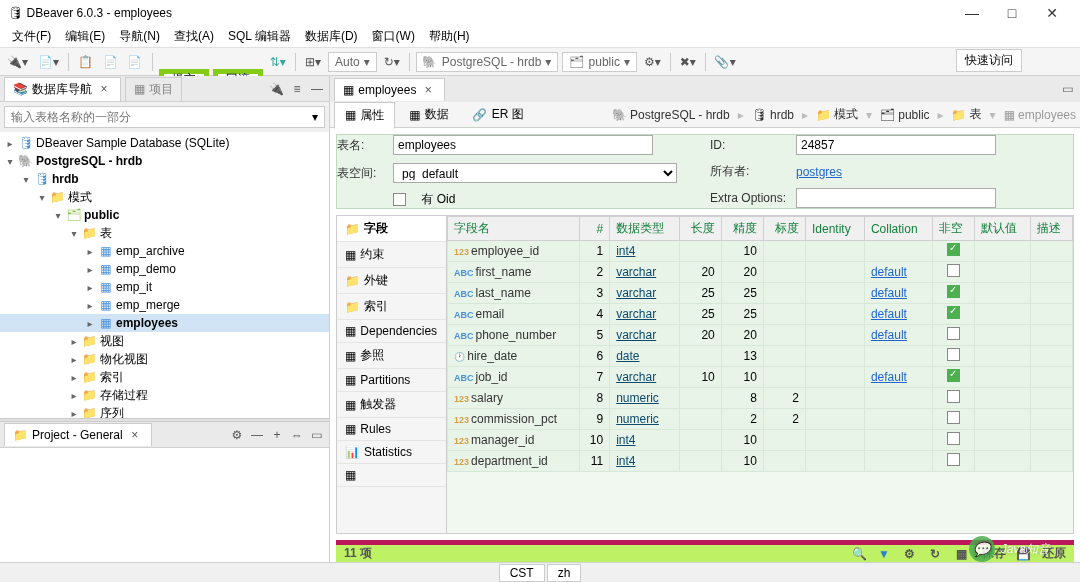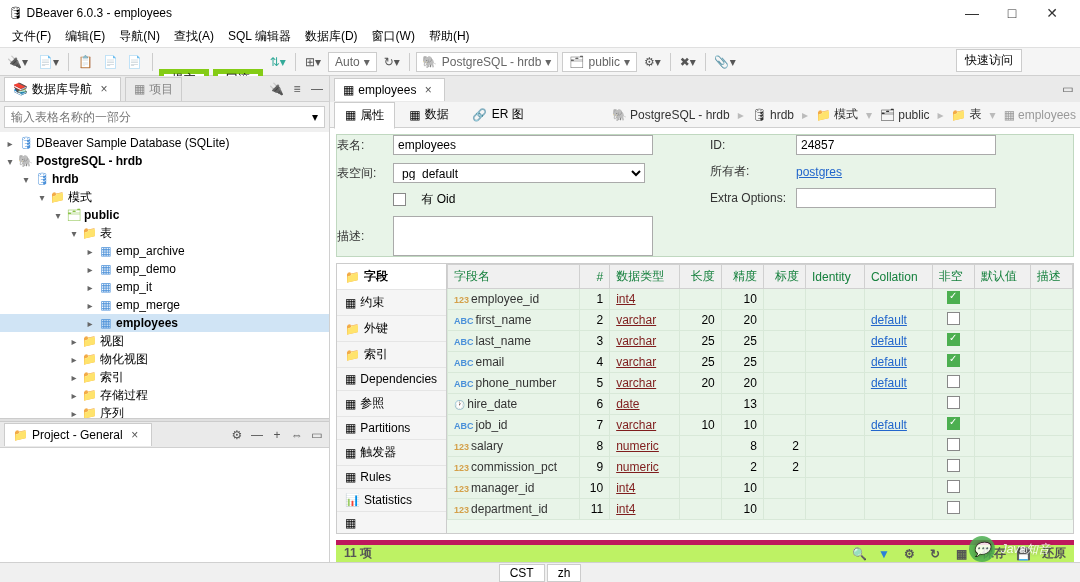--- a/index.html
+++ b/index.html
@@ -45,34 +45,34 @@
 .breadcrumb .bc { display:flex; align-items:center; gap:3px; color:#333; }
 .breadcrumb .bc.dim { color:#999; }
 .breadcrumb .sep { color:#bbb; }
 .form-area { display:flex; padding:0; gap:10px; background:#e8f4e8; border:1px solid #c0d8c0; margin:6px; }
 .form-col { display:flex; flex-direction:column; gap:8px; }
 .form-row { display:flex; align-items:center; gap:6px; }
 .form-row label { width:50px; color:#333; }
 .form-row.wide label { width:80px; }
 .form-row input, .form-row select, .form-row textarea { border:1px solid #aaa; background:#fff; padding:2px 4px; }
 .form-row input { width:260px; height:20px; }
-.form-row select { width:252px; height:20px; }
+.form-row select { width:284px; height:20px; }
 .form-row textarea { width:260px; height:40px; resize:none; }
 .form-row .ro { width:200px; }
 .link { color:#2266cc; text-decoration:underline; }
 .lower { flex:1; display:flex; margin:0 6px 6px 6px; border:1px solid #ccc; overflow:hidden; }
 .side-list { width:110px; border-right:1px solid #ccc; background:#f5f5f5; overflow-y:auto; }
 .side-item { padding:4px 8px; display:flex; align-items:center; gap:4px; border-bottom:1px solid #e5e5e5; }
 .side-item.active { background:#fff; font-weight:bold; }
 .grid-wrap { flex:1; overflow:auto; background:#f0f8f0; }
 table.grid { border-collapse:collapse; width:100%; }
 table.grid th { background:#f0f0f0; border:1px solid #d0d0d0; padding:3px 6px; font-weight:normal; color:#15803d; text-align:left; position:sticky; top:0; }
 table.grid td { border:1px solid #d8e8d8; padding:2px 6px; background:#e8f4e8; }
 table.grid td.name { color:#333; }
-table.grid td.type a { color:#7f1d1d; text-decoration:underline; }
+table.grid td.type a { color:#0c4a6e; text-decoration:underline; }
 table.grid td.num { text-align:right; }
 .chk { display:inline-block; width:13px; height:13px; border:1px solid #888; background:#fff; }
 .chk.on { background:#4caf50; border-color:#4caf50; position:relative; }
 .chk.on::after { content:"✓"; color:#fff; font-size:10px; position:absolute; top:-2px; left:1px; }
 .type-prefix { font-size:9px; font-weight:bold; margin-right:2px; }
 .t123 { color:#d4a04a; }
 .tabc { color:#4a90d9; }
 .tclk { color:#8b8b3a; }
 .statusbar { height:22px; background:#bef264; border-top:5px solid #be185d; display:flex; align-items:center; padding:0 8px; gap:10px; color:#555; margin:0 6px;font-weight:bold; }
 .statusbar .spacer { flex:1; }
@@ -272,24 +272,20 @@
       <div class="form-col" style="flex:1">
         <div class="form-row">
             <label>表名:</label>
             <input value="employees" style="">
           </div>
         <div class="form-row">
             <label>表空间:</label>
             <select><option>pg_default</option></select>
           </div>
         <div class="form-row"><label></label><span class="chk"></span>&nbsp;<span>有 Oid</span></div>
-        <div class="form-row">
-            <label>描述:</label>
-            <textarea style=""></textarea>
-          </div>
       </div>
       <div class="form-col" style="flex:1">
         <div class="form-row wide">
             <label>ID:</label>
             <input class="ro" readonly="" value="24857" style="">
           </div>
         <div class="form-row wide">
             <label>所有者:</label>
             <a href="#" class="link">postgres</a>
           </div>

